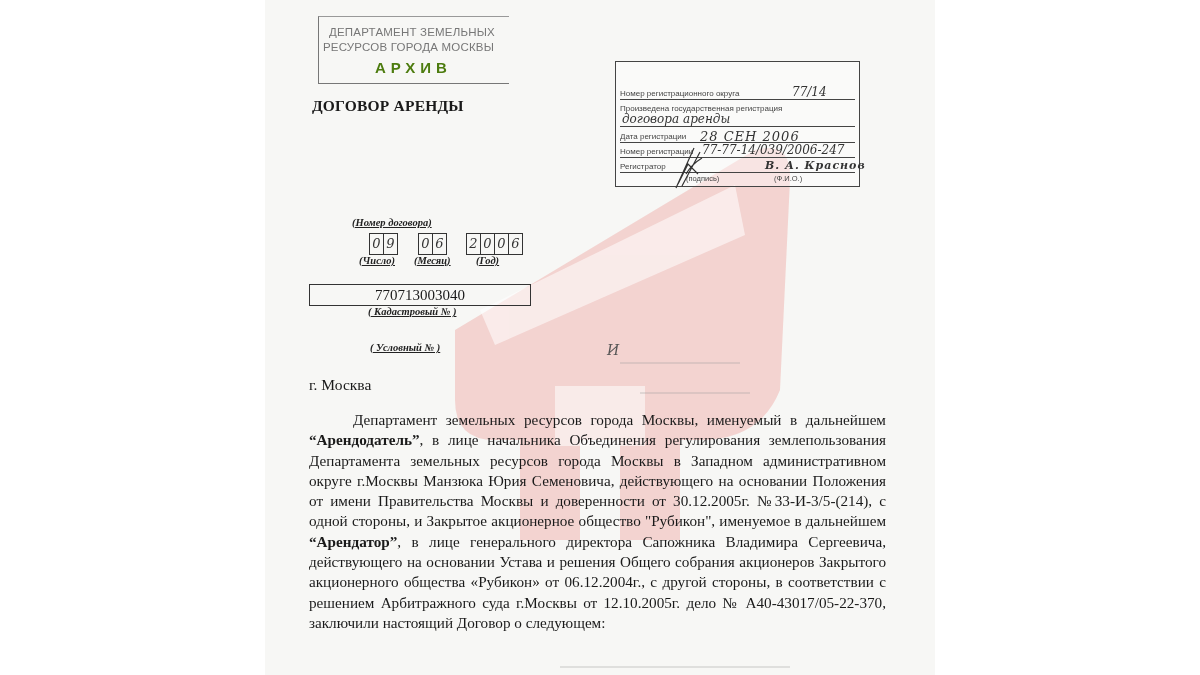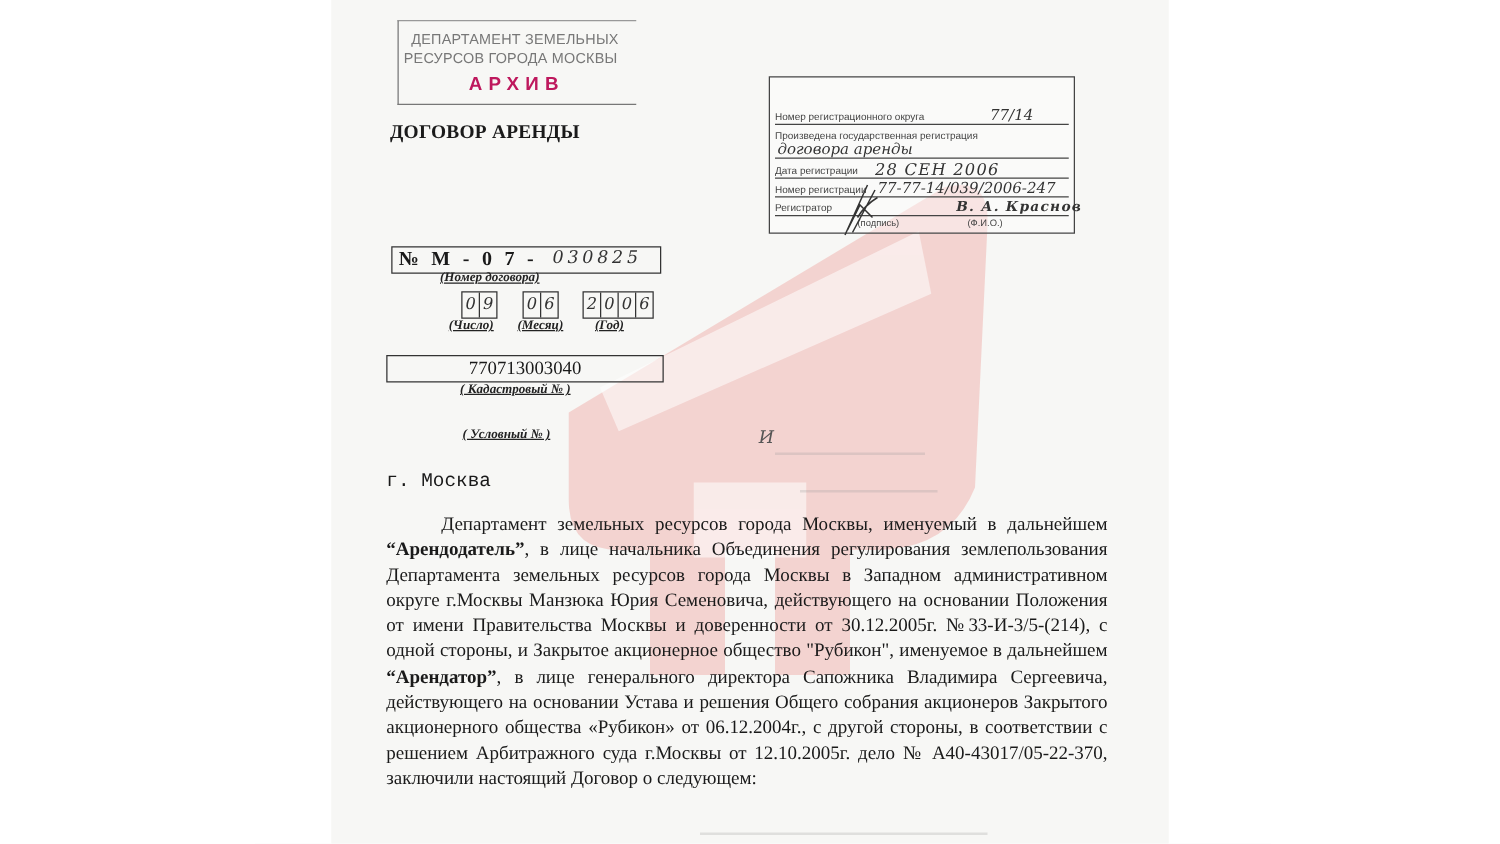--- a/index.html
+++ b/index.html
@@ -19,21 +19,21 @@
   }
   .content { position: absolute; left: 0; top: 4px; width: 1152px; height: 675px; z-index: 2; }
 
   .stamp-archive {
     position: absolute; left: 318px; top: 12px; width: 190px; height: 66px;
     border: 1.5px solid #777; border-right: none; border-top: 1px solid #999;
     font-family: "Liberation Sans", sans-serif; color: #777; text-align: left;
   }
   .stamp-archive .l1 { position: absolute; left: 10px; top: 9px; font-size: 11.5px; letter-spacing: 0.2px; white-space: nowrap; }
   .stamp-archive .l2 { position: absolute; left: 4px; top: 24px; font-size: 11.5px; letter-spacing: 0.2px; white-space: nowrap; }
-  .stamp-archive .l3 { position: absolute; left: 56px; top: 42px; font-size: 15px; font-weight: bold; letter-spacing: 5px; color: #be185d; }
+  .stamp-archive .l3 { position: absolute; left: 56px; top: 42px; font-size: 15px; font-weight: bold; letter-spacing: 5px; color: #4d7c0f; }
 
   .title1, .title2 {
     position: absolute; left: 312px; font-weight: bold; font-size: 15.5px; letter-spacing: 0.2px;
   }
   .title1 { top: 93px; }
   .title2 { top: 134px; }
 
   .stamp-reg {
     position: absolute; left: 615px; top: 57px; width: 243px; height: 124px;
     border: 1.5px solid #444; background: rgba(255,255,255,0.4);
@@ -64,21 +64,21 @@
     width: 13px; height: 20px; border-right: 1px solid #333; text-align: center;
     font-family: "DejaVu Serif", serif; font-style: italic; font-size: 13px; line-height: 20px; color: #333;
   }
   .digits span:last-child { border-right: none; }
 
   .numbox {
     position: absolute; left: 309px; width: 220px; height: 20px; border: 1px solid #333;
     text-align: center; font-size: 15px; line-height: 20px;
   }
 
-  .city { position: absolute; left: 309px; top: 372px; font-size: 15.5px; font-family: Liberation Mono, monospace; }
+  .city { position: absolute; left: 309px; top: 372px; font-size: 15.5px; }
   .hand-mark { position: absolute; left: 607px; top: 338px; font-family: "DejaVu Serif", serif; font-style: italic; font-size: 14px; color: #555; }
 
   .body-text {
     position: absolute; left: 309px; top: 406px; width: 577px;
     font-size: 15.2px; line-height: 20.3px; text-align: justify;
   }
   .body-text p { margin: 0; text-indent: 44px; }
   .body-text b { font-weight: bold; }
   .faded-line { position: absolute; height: 2px; background: rgba(150,150,150,0.25); }
 </style>
@@ -131,24 +131,20 @@
       <span class="val fio" style="left:145px">В. А. Краснов</span>
     </div>
     <span class="sub" style="left:70px">(подпись)</span>
     <span class="sub" style="left:158px">(Ф.И.О.)</span>
   </div>
 
   <svg class="signature" viewBox="0 0 36 48">
     <path d="M4 44 L22 4 M10 42 L28 8 M14 30 Q20 20 30 14 M6 40 L16 20 L26 30" stroke="#333" stroke-width="1.2" fill="none"></path>
   </svg>
 
-  <div class="contract-no">
-    <span class="fixed">№ М - 0 7 -</span>
-    <span class="hw">030825</span>
-  </div>
   <div class="cap" style="left:352px; top:213px">(Номер договора)</div>
 
   <div class="digits" style="left:369px">
     <span>0</span>
     <span>9</span>
   </div>
   <div class="digits" style="left:418px">
     <span>0</span>
     <span>6</span>
   </div>

